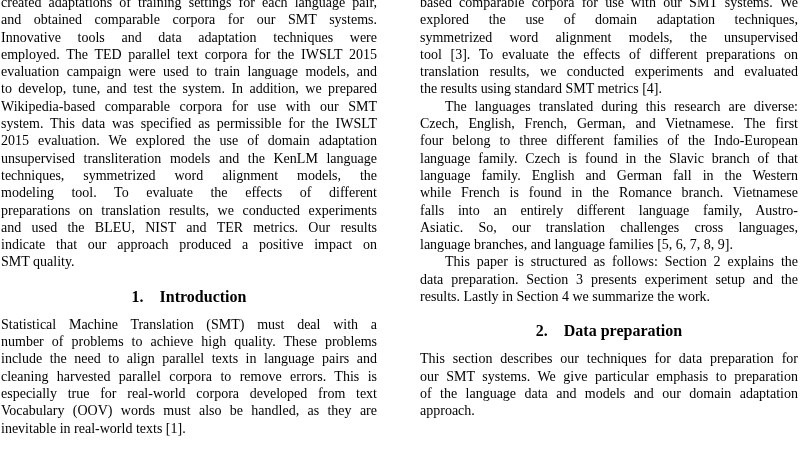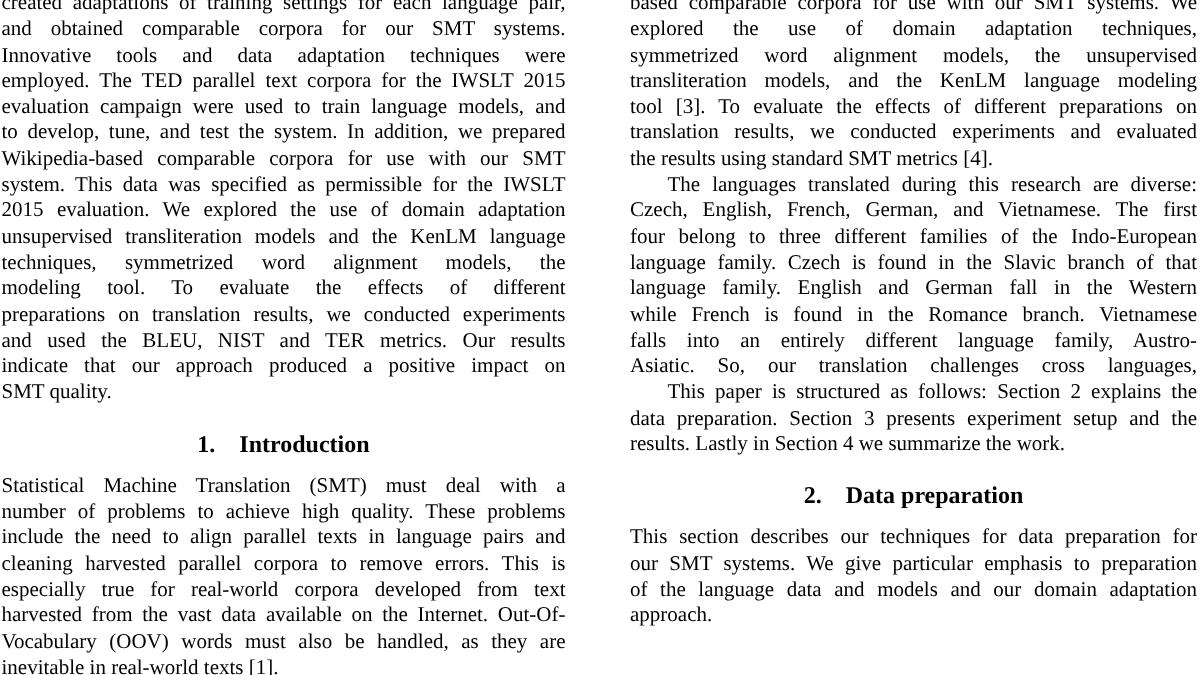--- a/index.html
+++ b/index.html
@@ -70,40 +70,39 @@
     <div class="para-line">preparations on translation results, we conducted experiments</div>
     <div class="para-line">and used the BLEU, NIST and TER metrics. Our results</div>
     <div class="para-line">indicate that our approach produced a positive impact on</div>
     <div class="para-line last">SMT quality.</div>
     <div class="heading"><span class="num">1.</span><span>Introduction</span></div>
     <div class="para-line">Statistical Machine Translation (SMT) must deal with a</div>
     <div class="para-line">number of problems to achieve high quality. These problems</div>
     <div class="para-line">include the need to align parallel texts in language pairs and</div>
     <div class="para-line">cleaning harvested parallel corpora to remove errors. This is</div>
     <div class="para-line">especially true for real-world corpora developed from text</div>
-    <div class="para-line">harvested from the vast data available on the Internet. Out-Of-</div>
     <div class="para-line">Vocabulary (OOV) words must also be handled, as they are</div>
     <div class="para-line last">inevitable in real-world texts [1].</div>
   </div>
 <div class="col" id="col-right">
     <div class="para-line">based comparable corpora for use with our SMT systems. We</div>
     <div class="para-line">explored the use of domain adaptation techniques,</div>
     <div class="para-line">symmetrized word alignment models, the unsupervised</div>
-    <div class="para-line">transliteration models, and the KenLM language modeling</div>
     <div class="para-line">tool [3]. To evaluate the effects of different preparations on</div>
     <div class="para-line">translation results, we conducted experiments and evaluated</div>
     <div class="para-line last">the results using standard SMT metrics [4].</div>
     <div class="para-line indent">The languages translated during this research are diverse:</div>
     <div class="para-line">Czech, English, French, German, and Vietnamese. The first</div>
     <div class="para-line">four belong to three different families of the Indo-European</div>
     <div class="para-line">language family. Czech is found in the Slavic branch of that</div>
     <div class="para-line">language family. English and German fall in the Western</div>
     <div class="para-line">while French is found in the Romance branch. Vietnamese</div>
     <div class="para-line">falls into an entirely different language family, Austro-</div>
     <div class="para-line">Asiatic. So, our translation challenges cross languages,</div>
+    <div class="para-line last">language branches, and language families [5, 6, 7, 8, 9].</div>
     <div class="para-line indent">This paper is structured as follows: Section 2 explains the</div>
     <div class="para-line">data preparation. Section 3 presents experiment setup and the</div>
     <div class="para-line last">results. Lastly in Section 4 we summarize the work.</div>
     <div class="heading"><span class="num">2.</span><span>Data preparation</span></div>
     <div class="para-line">This section describes our techniques for data preparation for</div>
     <div class="para-line">our SMT systems. We give particular emphasis to preparation</div>
     <div class="para-line">of the language data and models and our domain adaptation</div>
     <div class="para-line last">approach.</div>
   </div>
 

